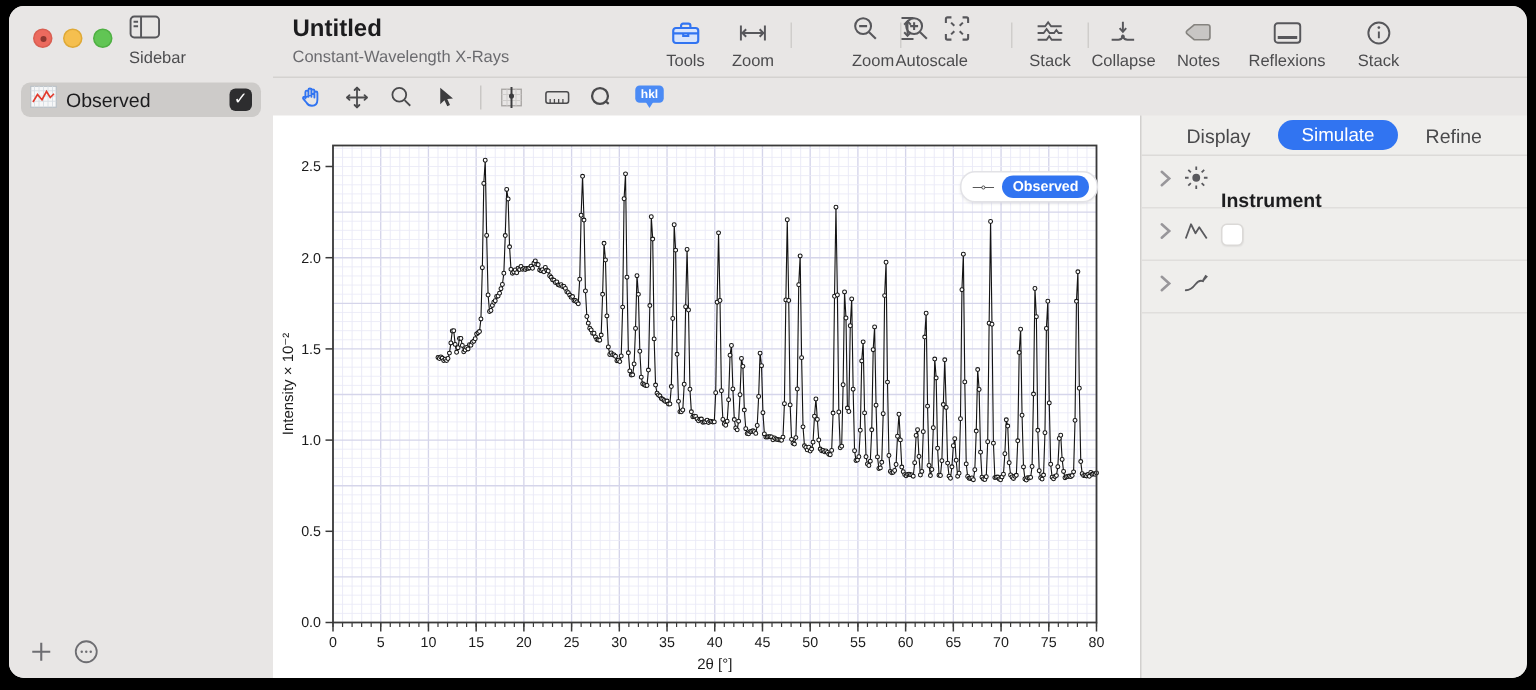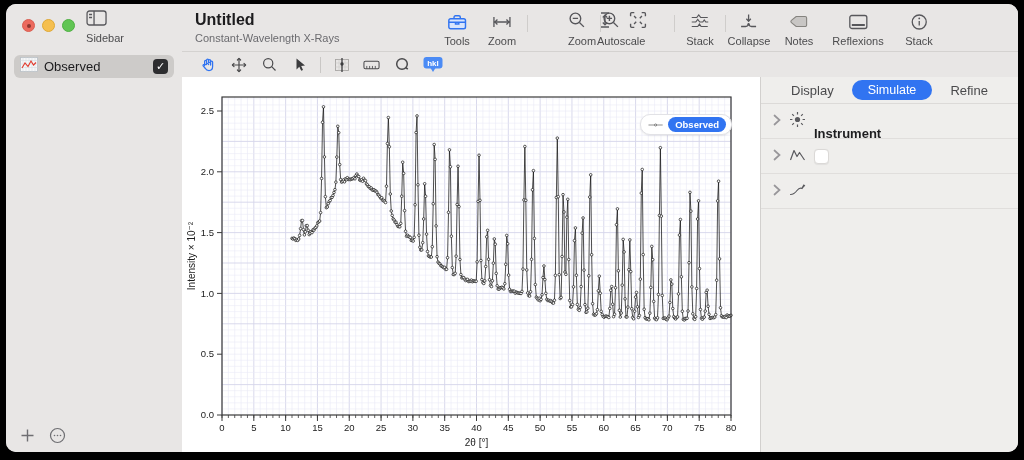--- a/index.html
+++ b/index.html
@@ -40,21 +40,21 @@
               display:flex; align-items:center; padding:0 6px; gap:6px; }
   .side-row .name { font-size:13px; color:#1c1c1e; flex:1; }
   .cb-dark { width:15px; height:15px; border-radius:4px; background:#2d2d2f; color:#fff;
              font-size:11px; line-height:15px; text-align:center; }
   .side-footer { position:absolute; left:0; bottom:0; height:30px; right:0; display:flex;
                  align-items:center; gap:14px; padding-left:14px; }
 
   
   .strip { position:absolute; left:176px; right:0; top:48px; height:25px; background:#e8e6e5;
            display:flex; align-items:center; }
-  .strip .ic { width:17px; height:17px; display:flex; align-items:center; justify-content:flex-end; }
+  .strip .ic { width:17px; height:17px; display:flex; align-items:center; justify-content:flex-start; }
   .strip-sep { width:1px; height:16px; background:#c9c7c5; }
 
   
   .content { position:absolute; left:176px; top:73px; width:578px; bottom:0; background:#fff; }
   svg.plot text { font-family:"Liberation Sans","DejaVu Sans",sans-serif; }
 
   .legend { position:absolute; left:458px; top:37px; width:92px; height:21px; background:#fff;
             border:1px solid #e2e2e6; border-radius:10px; box-shadow:0 1px 2px rgba(0,0,0,.08);
             display:flex; align-items:center; padding:0 5px 0 7px; gap:5px; }
   .legend .pill { background:#3174f1; color:#fff; font-size:9.5px; font-weight:bold;

